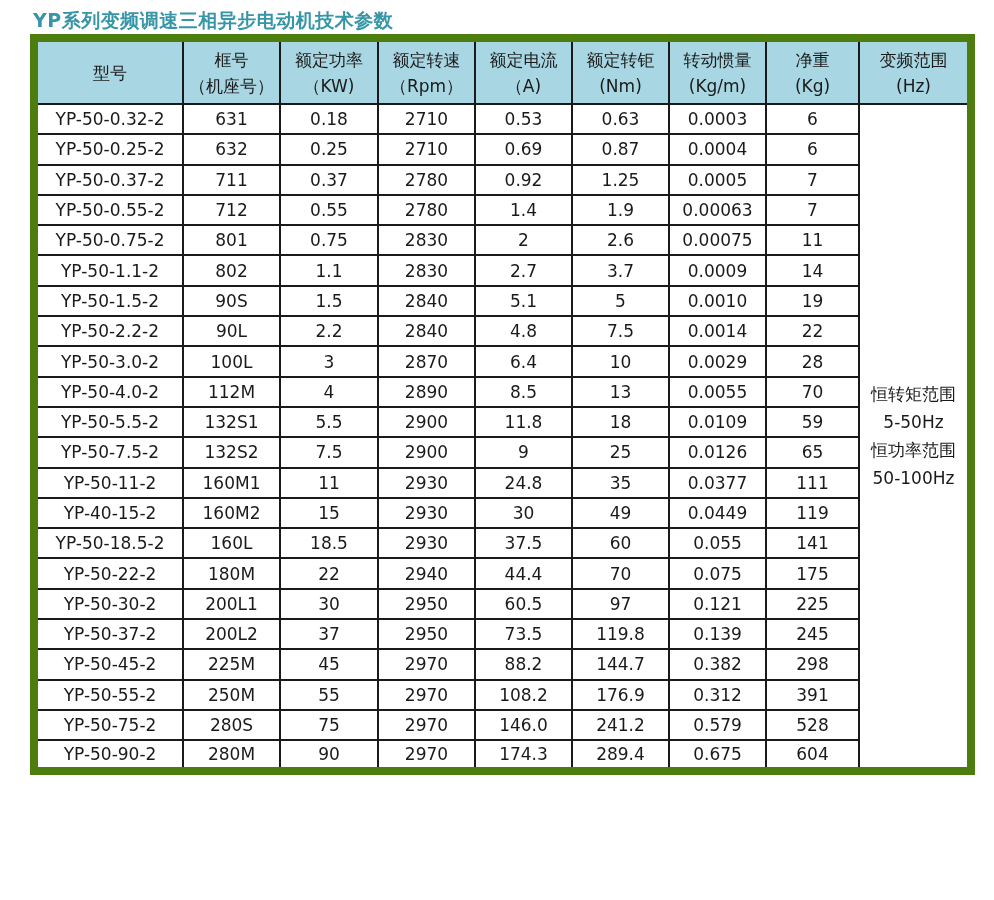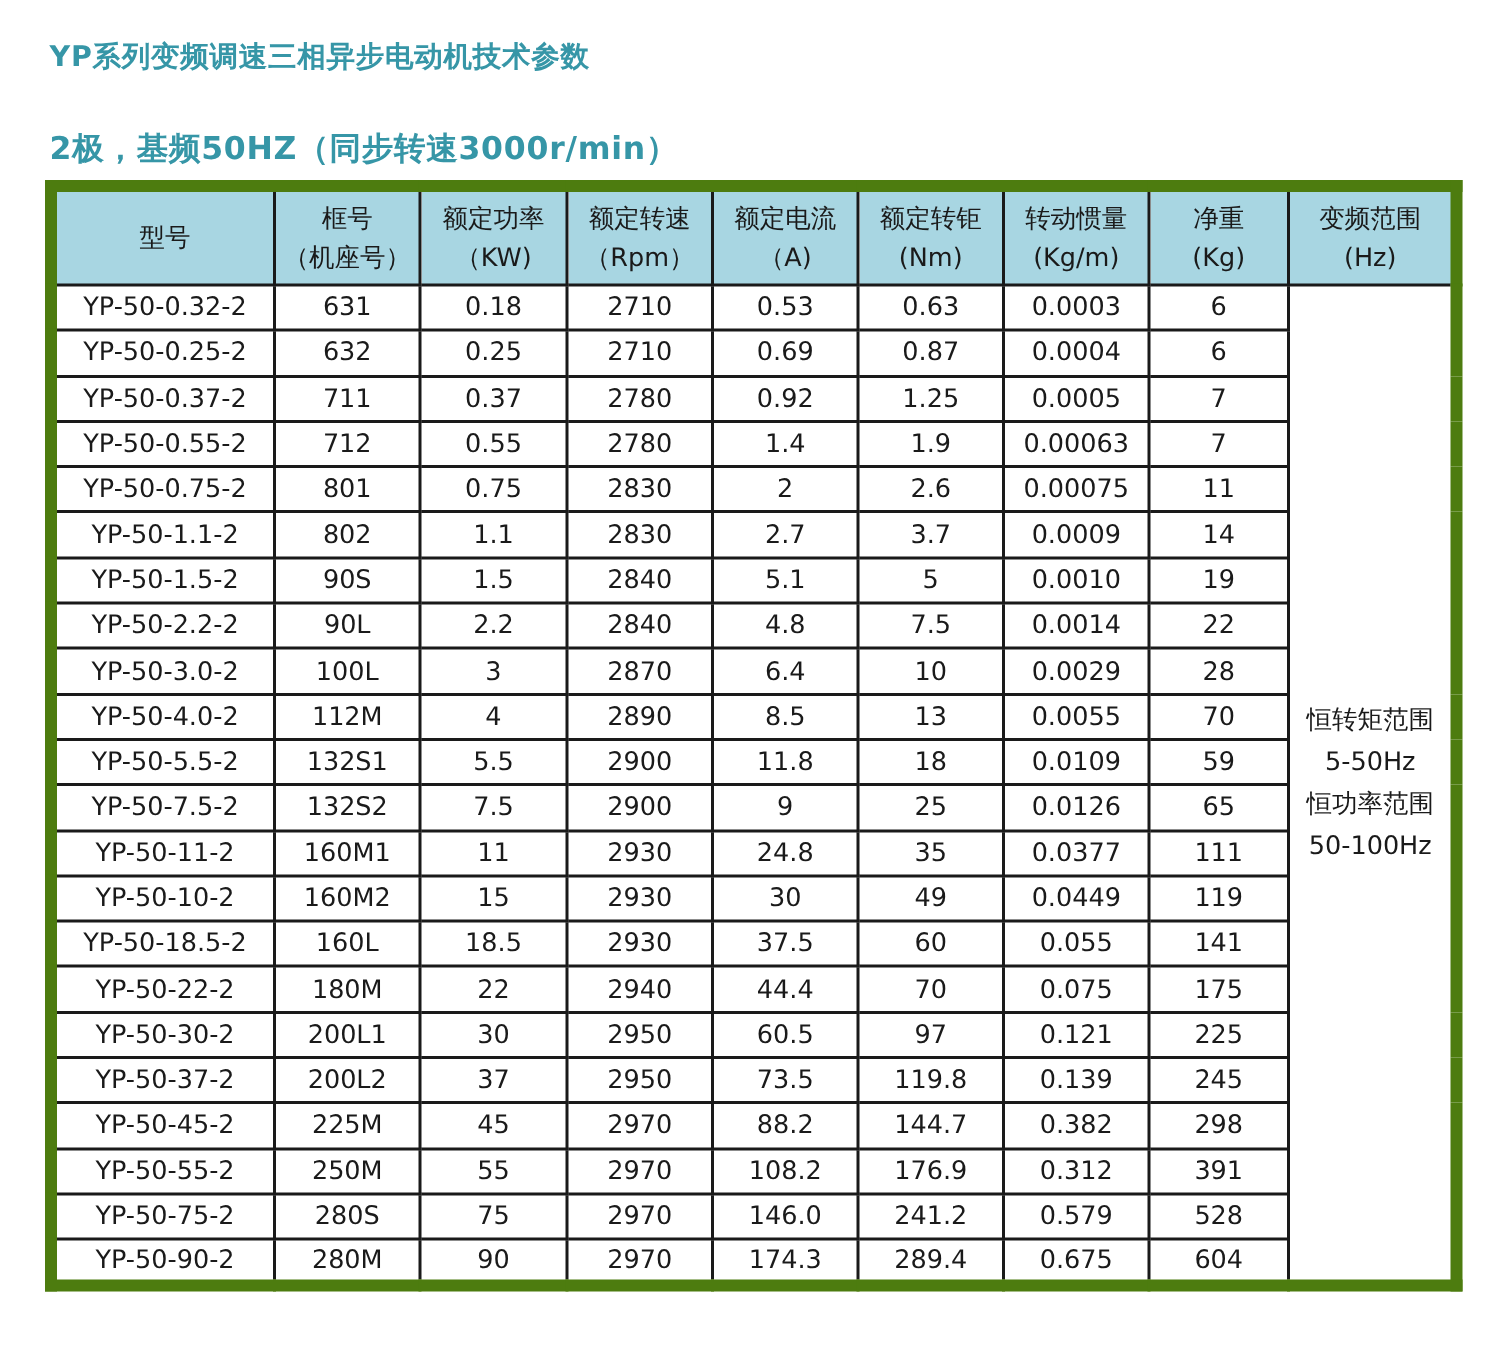--- a/index.html
+++ b/index.html
@@ -3,21 +3,21 @@
 <meta charset="utf-8">
 <style>
   * { box-sizing: border-box; }
   html, body {
     margin: 0; padding: 0;
     background: #ffffff;
     width: 994px; height: 900px;
     font-family: "DejaVu Sans", "Liberation Sans", sans-serif;
     color: #1a1a1a;
   }
-  .page { padding: 23px 26px 0 30px; }
+  .page { padding: 6px 26px 0 30px; }
   .title {
     color: #3696A7;
     font-size: 19px;
     font-weight: bold;
     margin: 2px 0 0 3px;
     letter-spacing: 0.5px;
   }
   .subtitle {
     color: #3696A7;
     font-size: 21px;
@@ -56,21 +56,20 @@
     font-size: 17px;
     line-height: 28px;
     padding: 0 2px;
   }
 </style>
 </head>
 <body>
 
 <div class="page">
   <h1 class="title">YP系列变频调速三相异步电动机技术参数</h1>
-  <h2 class="subtitle">2极，基频50HZ（同步转速3000r/min）</h2>
 
   <table class="spec">
     <colgroup>
         <col style="width: 149px;">
         <col style="width: 97px;">
         <col style="width: 98px;">
         <col style="width: 97px;">
         <col style="width: 97px;">
         <col style="width: 97px;">
         <col style="width: 97px;">
@@ -247,21 +246,21 @@
           <td>YP-50-11-2</td>
           <td>160M1</td>
           <td>11</td>
           <td>2930</td>
           <td>24.8</td>
           <td>35</td>
           <td>0.0377</td>
           <td>111</td>
         </tr>
         <tr>
-          <td>YP-50-10-2</td>
+          <td>YP-40-15-2</td>
           <td>160M2</td>
           <td>15</td>
           <td>2930</td>
           <td>30</td>
           <td>49</td>
           <td>0.0449</td>
           <td>119</td>
         </tr>
         <tr>
           <td>YP-50-18.5-2</td>

